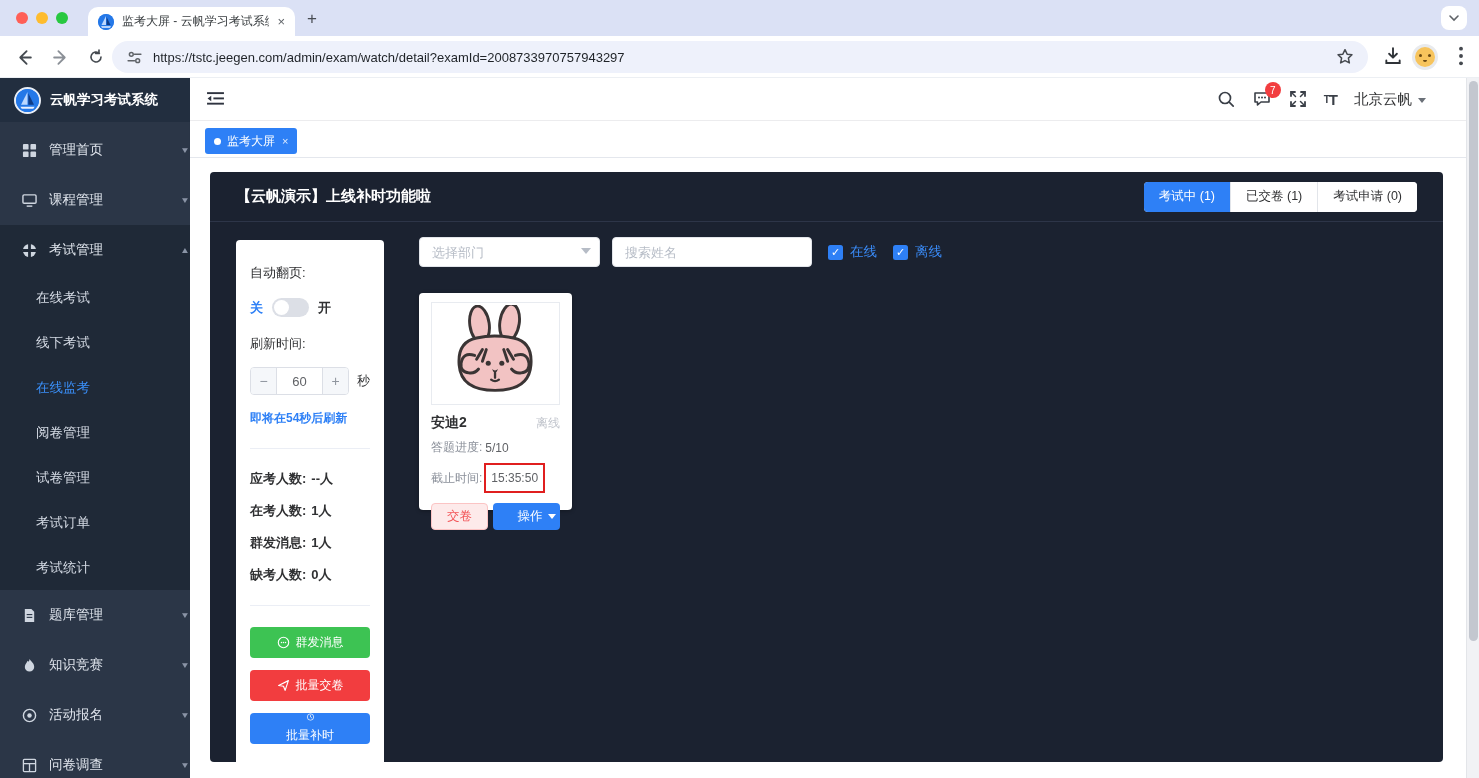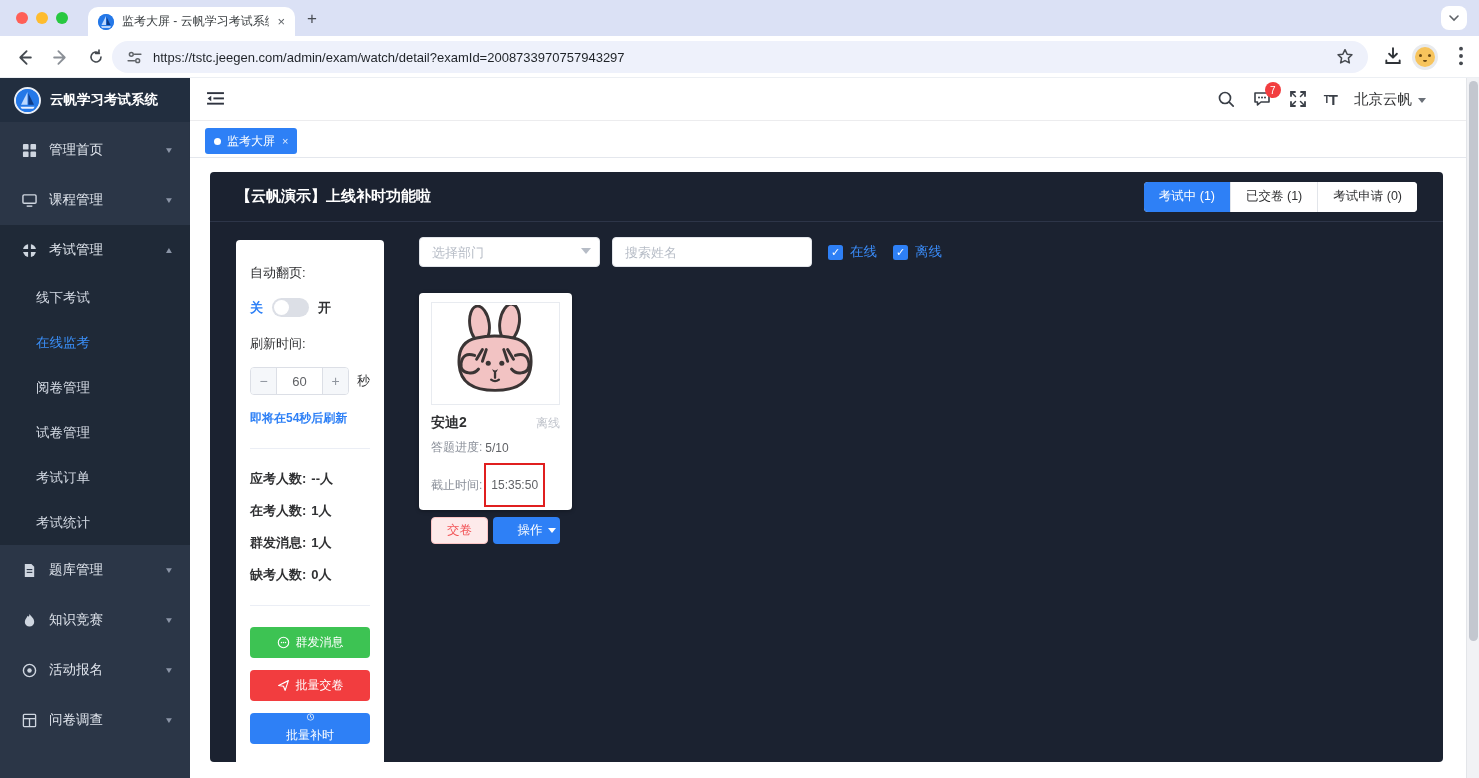--- a/index.html
+++ b/index.html
@@ -32,21 +32,21 @@
   .avatar-face:after { content:""; position:absolute; left:8px; top:13px; width:4px; height:2px; border-radius:0 0 3px 3px; background:#6b4a12; }
 
   
   .app { position:absolute; left:0; top:78px; width:100%; height:700px; background:#fff; }
 
   .sidebar { position:absolute; left:0; top:0; width:190px; height:700px; background:#2b3647; color:#dfe4ec; }
   .logo-row { height:44px; background:#222e3f; display:flex; align-items:center; padding:0 14px; gap:9px; }
   .logo-mark { width:27px; height:27px; border-radius:50%; background:#2478e8; position:relative; overflow:hidden; flex:none; border:2px solid #e9eef6; }
   .brand { font-size:13.5px; font-weight:bold; color:#fff; white-space:nowrap; }
   .menu { padding-top:3px; }
-  .menu-item { height:50px; display:flex; align-items:center; padding:0 16px 0 22px; font-size:13.5px; cursor:pointer; }
+  .menu-item { height:50px; display:flex; align-items:center; padding:0 0 0 22px; font-size:13.5px; cursor:pointer; }
   .menu-item .mi-icon { width:16px; height:16px; margin-right:11px; color:#cfd6e0; flex:none; display:flex; align-items:center; }
   .menu-item .mi-label { flex:1; }
   .menu-item .mi-chev { color:#8a94a6; font-size:10px; transform:scaleY(.85); }
   .menu-group-open { background:#1f2937; }
   .submenu-item { height:45px; display:flex; align-items:center; padding-left:36px; font-size:13.5px; color:#d4dae4; cursor:pointer; background:#1f2937; }
   .submenu-item.active { color:#3a8ef6; }
 
   .main { position:absolute; left:190px; top:0; width:1289px; height:700px; }
   .app-header { position:absolute; left:0; top:0; width:100%; height:42px; background:#fff; }
   .collapse-btn { position:absolute; left:16px; top:11px; color:#2f3440; }
@@ -107,21 +107,21 @@
   .chk-box { width:15px; height:15px; border-radius:2.5px; background:#2e80f6; color:#fff; font-size:11px; display:flex; align-items:center; justify-content:center; }
   .chk-label { font-size:13.5px; color:#3a8bf7; }
 
   .student-card { position:absolute; left:0; top:56px; width:153px; height:217px; background:#fff; border-radius:4px; padding:9px 12px; box-shadow:0 1px 4px rgba(0,0,0,.3); }
   .avatar-box { height:103px; border:1px solid #e8ebf0; display:flex; align-items:center; justify-content:center; background:#fff; overflow:hidden; }
   .name-row { display:flex; align-items:baseline; justify-content:space-between; margin-top:9px; }
   .stu-name { font-size:14px; font-weight:bold; color:#303133; }
   .stu-status { font-size:12px; color:#c0c4cc; }
   .meta-row { display:flex; align-items:center; font-size:12px; color:#8a8f99; margin-top:7px; }
   .meta-val { color:#606266; margin-left:3px; }
-  .hl-red { border:2px solid #e01f1f; padding:13px 5px; margin-left:2px; color:#606266; }
+  .hl-red { border:2px solid #e01f1f; padding:6px 5px; margin-left:2px; color:#606266; }
   .card-btns { display:flex; justify-content:space-between; margin-top:10px; }
   .btn-submit { width:57px; height:27px; background:#fdeaea; border:1px solid #fbc4c4; border-radius:4px; color:#f25558; font-size:12.5px; font-family:inherit; cursor:pointer; }
   .btn-action { width:67px; height:27px; background:#2e80f6; border:none; border-radius:4px; color:#fff; font-size:12.5px; font-family:inherit; cursor:pointer; display:flex; align-items:center; justify-content:center; gap:5px;padding-left:20px; }
   .btn-action .chev { width:0; height:0; border-left:4px solid transparent; border-right:4px solid transparent; border-top:5px solid #fff; }
 
   .page-scrollbar { position:absolute; right:0; top:78px; width:13px; height:700px; background:#f1f2f5; border-left:1px solid #e3e5e9; }
   .page-thumb { position:absolute; left:2px; top:3px; width:9px; height:560px; border-radius:5px; background:#c3c7cf; }
 </style>
 </head>
 <body>
@@ -249,20 +249,23 @@
             <span class="mi-icon">
               <svg width="15" height="15" viewBox="0 0 16 16">
                   <circle cx="8" cy="8" r="7" fill="#cfd6e0"></circle>
                   <path d="M8 1 v14 M1 8 h14" stroke="#1f2937" stroke-width="3"></path>
                 </svg>
             </span>
             <span class="mi-label">考试管理</span>
             <span class="mi-chev">▲</span>
           </div>
           <div class="submenu-item">
+              <span>在线考试</span>
+            </div>
+          <div class="submenu-item">
               <span>线下考试</span>
             </div>
           <div class="submenu-item active">
               <span>在线监考</span>
             </div>
           <div class="submenu-item">
               <span>阅卷管理</span>
             </div>
           <div class="submenu-item">
               <span>试卷管理</span>

